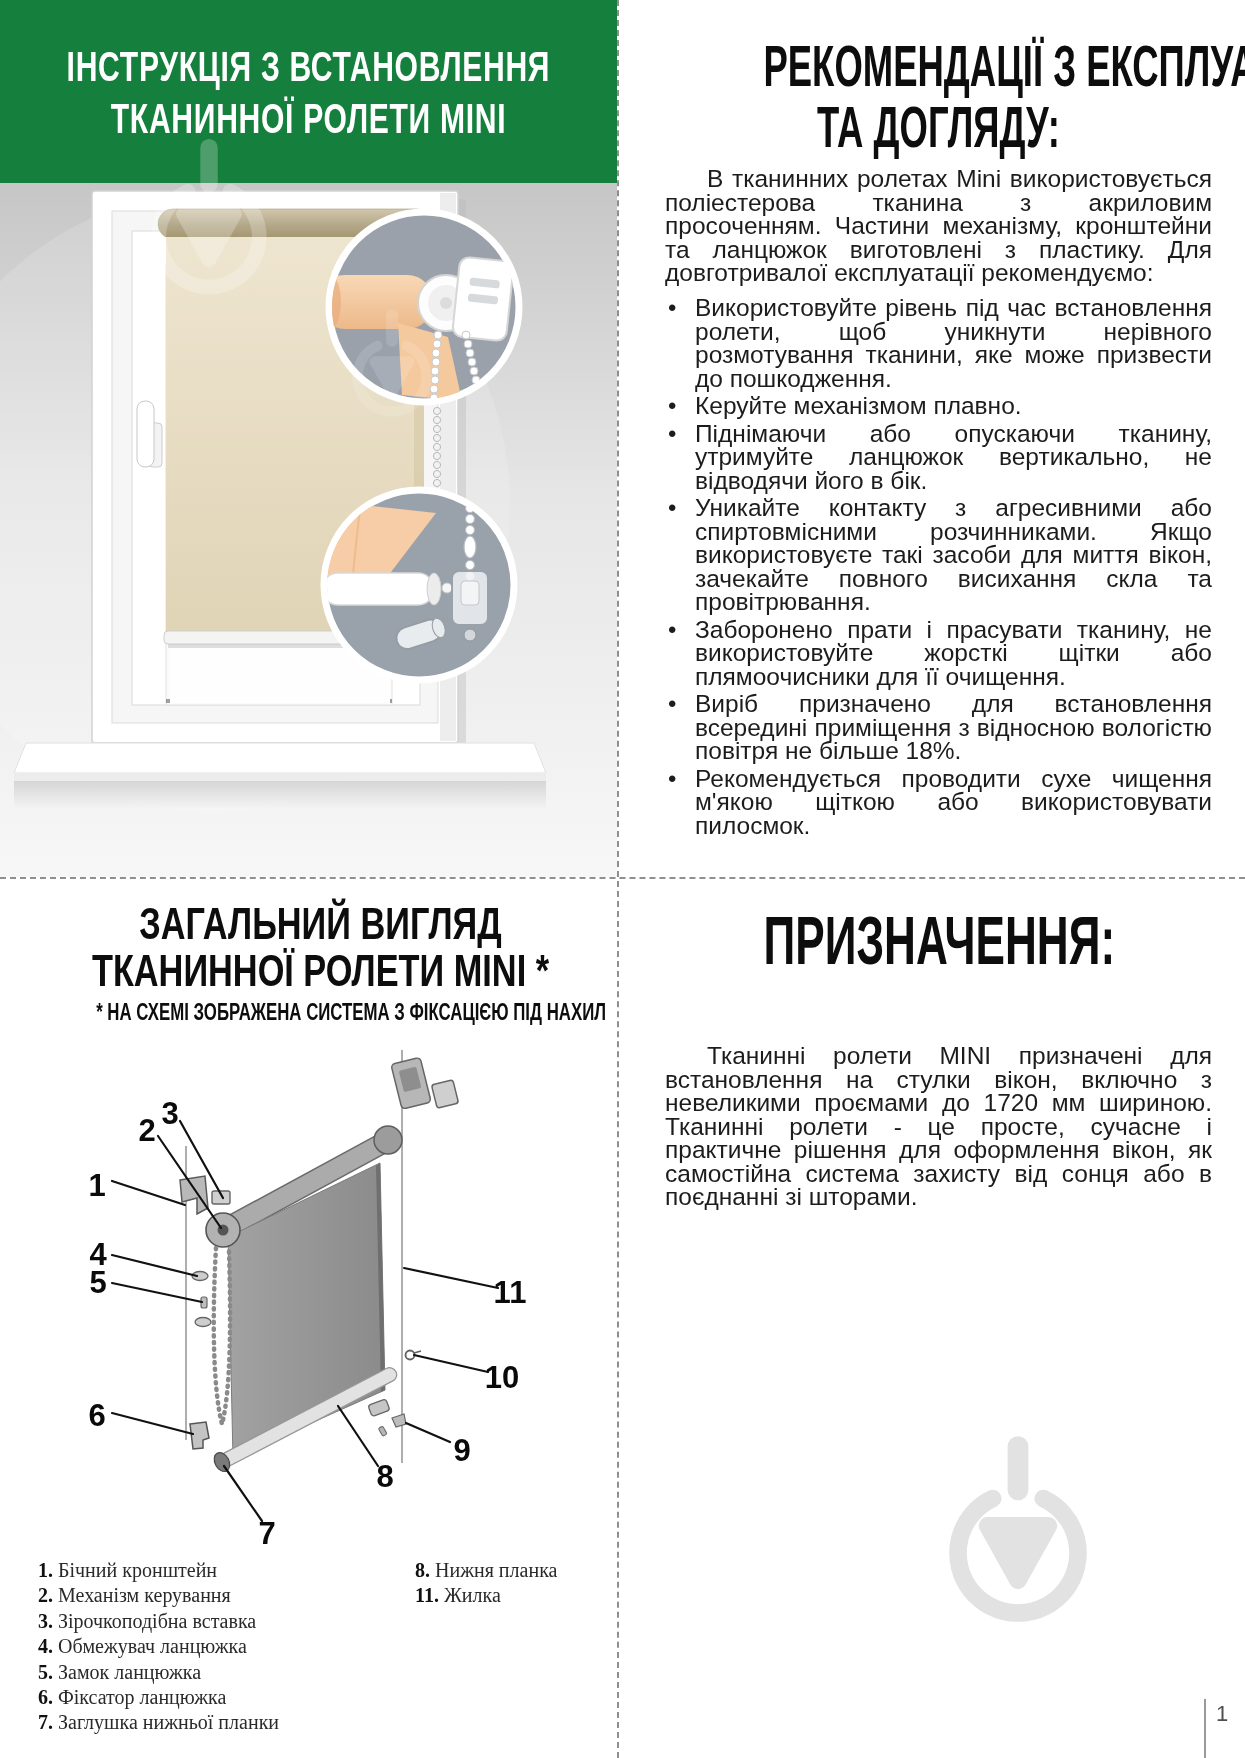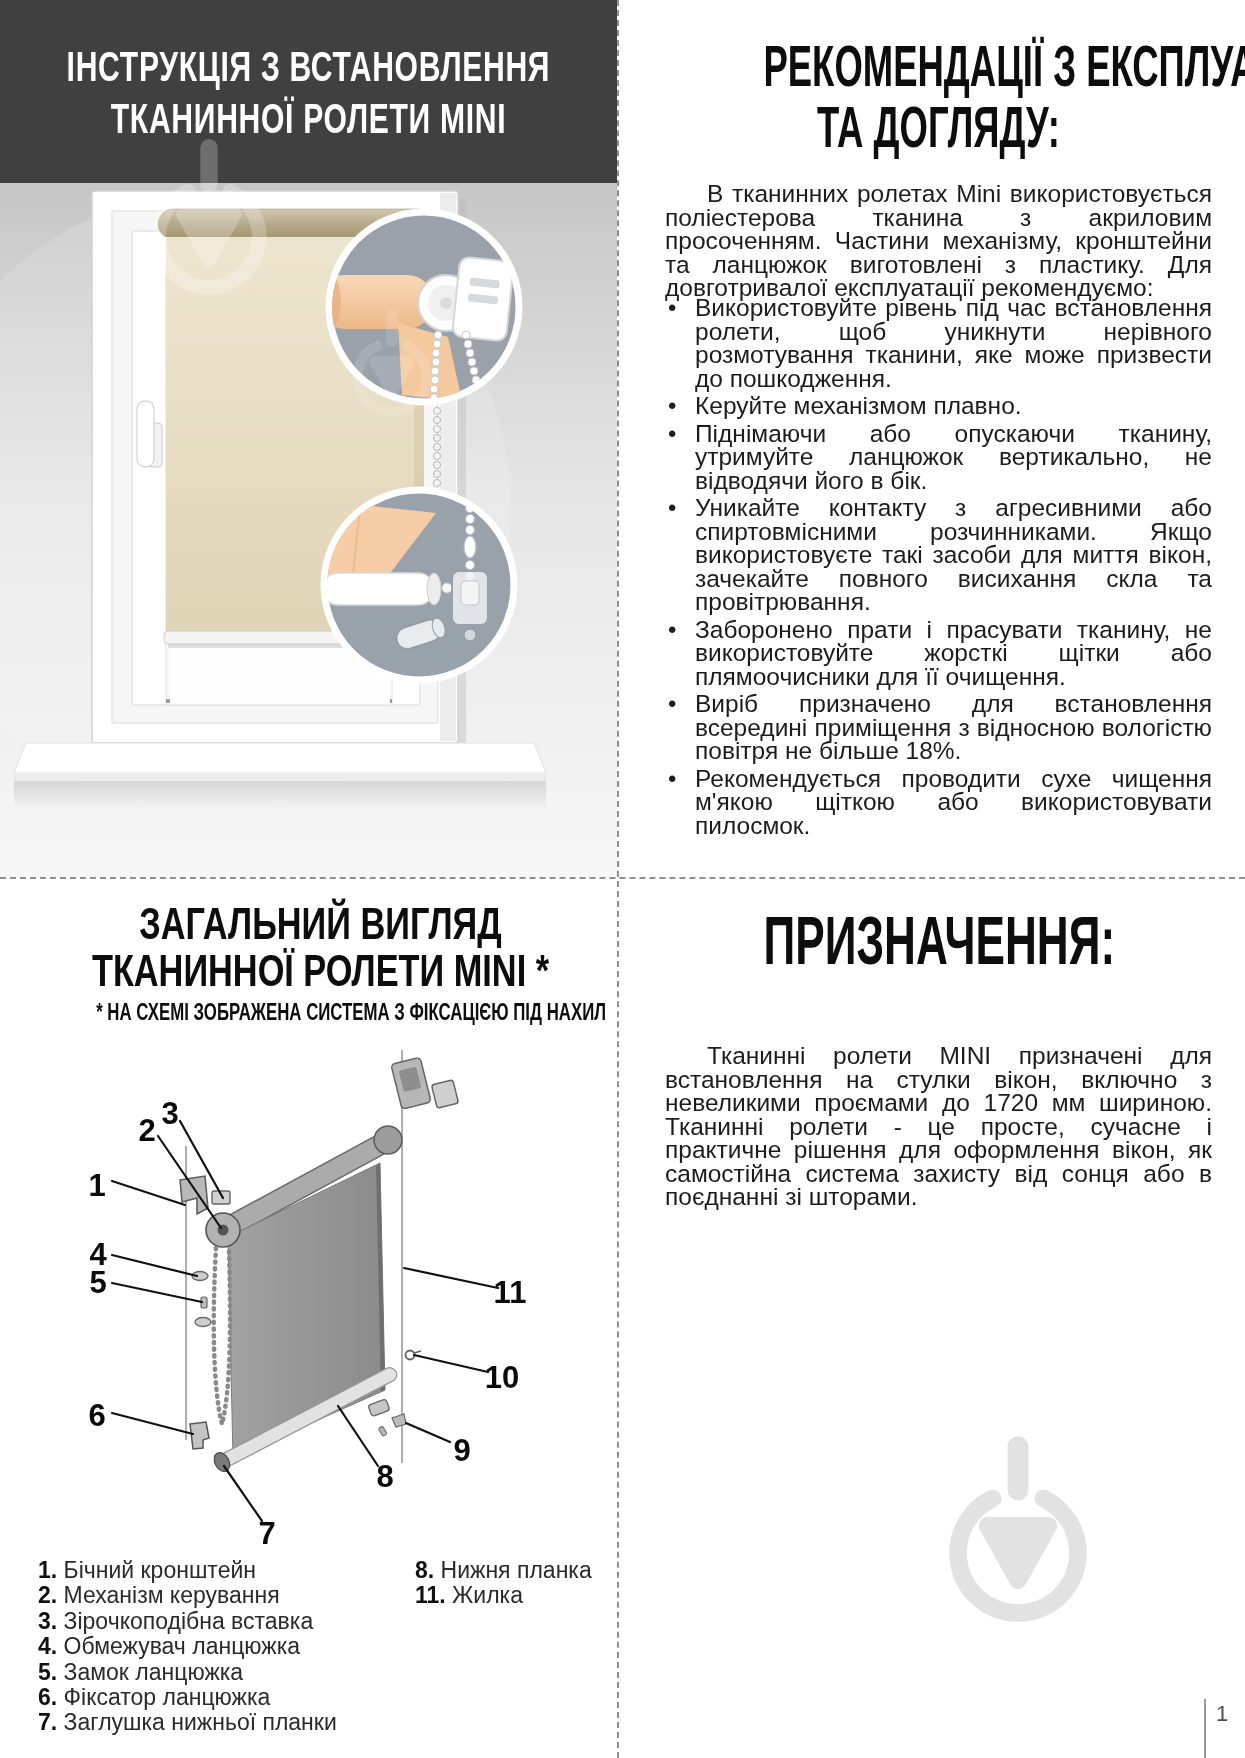--- a/index.html
+++ b/index.html
@@ -11,21 +11,21 @@
   .vdiv{position:absolute;left:617px;top:0;bottom:0;width:0;border-left:2px dashed #8f8f8f;}
   .hdiv{position:absolute;top:877px;left:0;right:0;height:0;border-top:2px dashed #8f8f8f;}
 
   
   .quad-tl{position:absolute;left:0;top:0;width:617px;height:877px;}
   .quad-tr{position:absolute;left:619px;top:0;width:626px;height:877px;}
   .quad-bl{position:absolute;left:0;top:878px;width:617px;height:880px;padding-left:24px;}
   .quad-br{position:absolute;left:619px;top:878px;width:626px;height:880px;}
 
   
-  .hdr{position:absolute;left:0;top:0;width:100%;height:183px;background:#404040;
+  .hdr{position:absolute;left:0;top:0;width:100%;height:183px;background:#15803d;
        display:flex;flex-direction:column;justify-content:center;align-items:center;}
   .hdr .t{display:block;color:#fff;font-weight:bold;font-size:43px;line-height:52px;
           white-space:nowrap;transform:scaleX(.70);letter-spacing:1px;}
 
   .photo-wrap{position:absolute;left:0;top:183px;width:617px;height:694px;}
   .photo-wrap svg{display:block;}
 
   
   .sec-title{text-align:center;font-weight:bold;color:#0d0d0d;}
   .sec-title .ln{display:block;white-space:nowrap;}
@@ -33,35 +33,35 @@
   .tr-title .ln{transform:scaleX(.64);}
   .bl-title{position:absolute;left:0;top:22px;width:100%;font-size:44px;line-height:47px;}
   .bl-title .ln{transform:scaleX(.78);}
   .bl-note{display:block;font-size:24px;line-height:28px;margin-top:4px;font-weight:bold;
            white-space:nowrap;transform:scaleX(.70);}
   .br-title{position:absolute;left:46px;top:34px;width:547px;font-size:69px;line-height:58px;}
   .br-title .ln{transform:scaleX(.64);}
 
   
   .body-txt{font-size:24.5px;line-height:23.5px;text-align:justify;color:#1c1c1c;}
-  .intro{position:absolute;left:46px;top:182px;width:547px;}
+  .intro{position:absolute;left:46px;top:167px;width:547px;}
   .intro p{margin:0;text-indent:42px;}
   .blist{position:absolute;left:46px;top:296px;width:547px;margin:0;padding:0;list-style:none;}
   .blist li{display:grid;grid-template-columns:30px 1fr;margin:0 0 4px 0;}
   .blist .dot{font-size:24px;line-height:23.5px;padding-left:3px;}
   .purpose-par{position:absolute;left:46px;top:166px;width:547px;}
   .purpose-par p{margin:0;text-indent:42px;}
 
   
   .diagram-svg{position:absolute;left:0;top:0;width:617px;height:880px;}
   .callout{position:absolute;transform:translate(-50%,-50%);font-weight:bold;
            font-size:31px;color:#0a0a0a;line-height:1;}
 
   
-  .legend-col{position:absolute;font-size:23px;line-height:25.4px;color:#2a2a2a;}
+  .legend-col{position:absolute;font-size:20px;line-height:25.4px;color:#2a2a2a;font-family:Liberation Serif, serif;}
   .legend-left{left:38px;top:680px;width:320px;}
   .legend-right{left:371px;top:680px;width:200px;margin-left:44px;}
   .legend-col .item{margin:0;}
   .legend-col .num{font-weight:bold;color:#111;}
 
   
   .wm{position:absolute;pointer-events:none;}
 
   
   .pageline{position:absolute;left:1204px;top:1699px;height:59px;width:0;border-left:2px solid #9a9a9a;}

